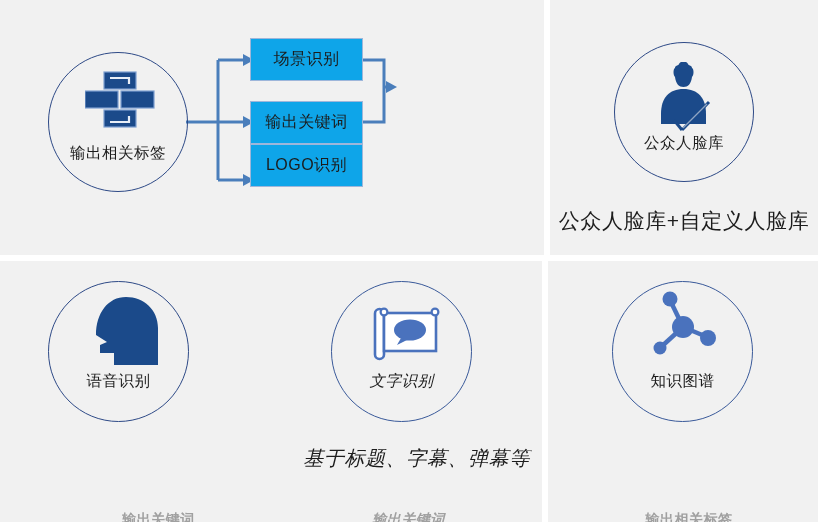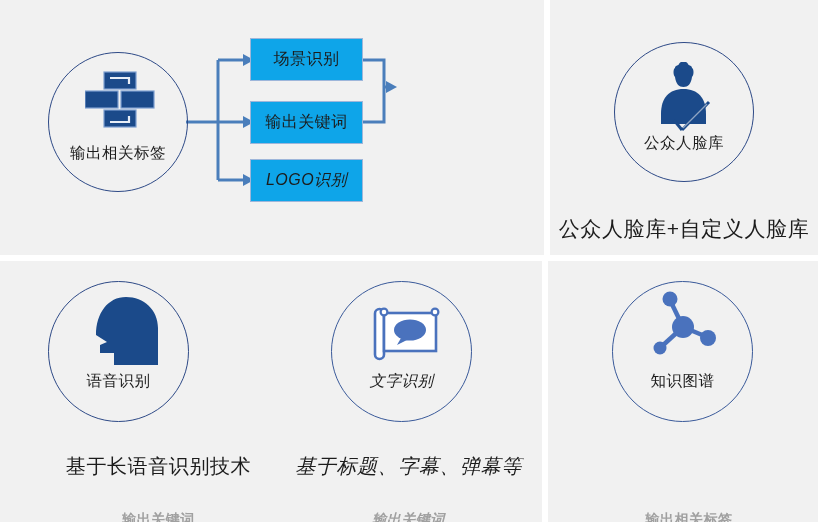--- a/index.html
+++ b/index.html
@@ -76,21 +76,20 @@
 
   
   .caption-main {
     position: absolute;
     width: 100%;
     text-align: center;
     color: #1c1c1c;
     font-size: 20px;
     letter-spacing: 0.6px;
     white-space: nowrap;
-    margin-top: 8px;
   }
   .caption-sub {
     position: absolute;
     width: 100%;
     text-align: center;
     color: #a0a0a0;
     font-size: 14px;
     font-weight: bold;
     letter-spacing: 0.5px;
     white-space: nowrap;
@@ -149,21 +148,21 @@
     <div class="circle-label" style="left:48px; top:143px; width:140px;">输出相关标签</div>
 
     <div class="flowbox" style="left:250px; top:38px; width:113px; height:43px;">
       <span>场景识别</span>
     </div>
 
     <div class="flowbox" style="left:250px; top:101px; width:113px; height:43px;">
       <span>输出关键词</span>
     </div>
 
-    <div class="flowbox" style="left:250px; top:159px; width:113px; height:43px;font-style:italic;">
+    <div class="flowbox" style="left:250px; top:144px; width:113px; height:43px;">
       <span>LOGO识别</span>
     </div>
 
   </div>
 
   <div class="panel" id="panel-face">
     <div class="circle" style="left:64px; top:42px; width:140px; height:140px;"></div>
 
     <svg class="icon-holder" style="left:105px; top:62px;" width="58" height="72" viewBox="0 0 58 72">
 
@@ -195,21 +194,20 @@
                L28,58
                L14,58
                L14,50
                L21,47
                L10,40
                C10,18 22,2 40,2 Z" fill="#1b4a8a"></path>
     </svg>
 
     <div class="circle-label" style="left:48px; top:110px; width:141px;">语音识别</div>
 
-    <div class="caption-main" style="left:0px; top:184px;">基于长语音识别技术</div>
     <div class="caption-sub" style="left:0px; top:222px;">输出关键词</div>
   </div>
 
   <div class="panel" id="panel-text">
     <div class="circle" style="left:56px; top:20px; width:141px; height:141px; border-color:#3a5a9a;"></div>
 
     <svg class="icon-holder" style="left:95px; top:44px;" width="72" height="62" viewBox="0 0 72 62">
 
       <rect x="5" y="4" width="9" height="50" rx="4.5" fill="#ffffff" stroke="#4a72bd" stroke-width="2.6"></rect>
 
@@ -217,21 +215,21 @@
 
       <circle cx="14" cy="7" r="3.4" fill="#ffffff" stroke="#4a72bd" stroke-width="2.2"></circle>
       <circle cx="65" cy="7" r="3.4" fill="#ffffff" stroke="#4a72bd" stroke-width="2.2"></circle>
 
       <ellipse cx="40" cy="25" rx="16" ry="10.5" fill="#4a72bd"></ellipse>
       <path d="M31,33 L27,40 L37,35 Z" fill="#4a72bd"></path>
     </svg>
 
     <div class="circle-label" style="left:56px; top:110px; width:141px;">文字识别</div>
 
-    <div class="caption-main" style="left:0px; top:184px;">基于标题、字幕、弹幕等</div>
+    <div class="caption-main" style="left:8px; top:184px;">基于标题、字幕、弹幕等</div>
     <div class="caption-sub" style="left:0px; top:222px;">输出关键词</div>
   </div>
 
   <div class="panel" id="panel-kg">
     <div class="circle" style="left:64px; top:20px; width:141px; height:141px; border-color:#3a5a9a;"></div>
 
     <svg class="icon-holder" style="left:97px; top:24px;" width="76" height="76" viewBox="0 0 76 76">
       <g stroke="#4a72bd" stroke-width="4.5" fill="none">
         <path d="M38,42 L25,15"></path>
         <path d="M38,42 L62,52"></path>

